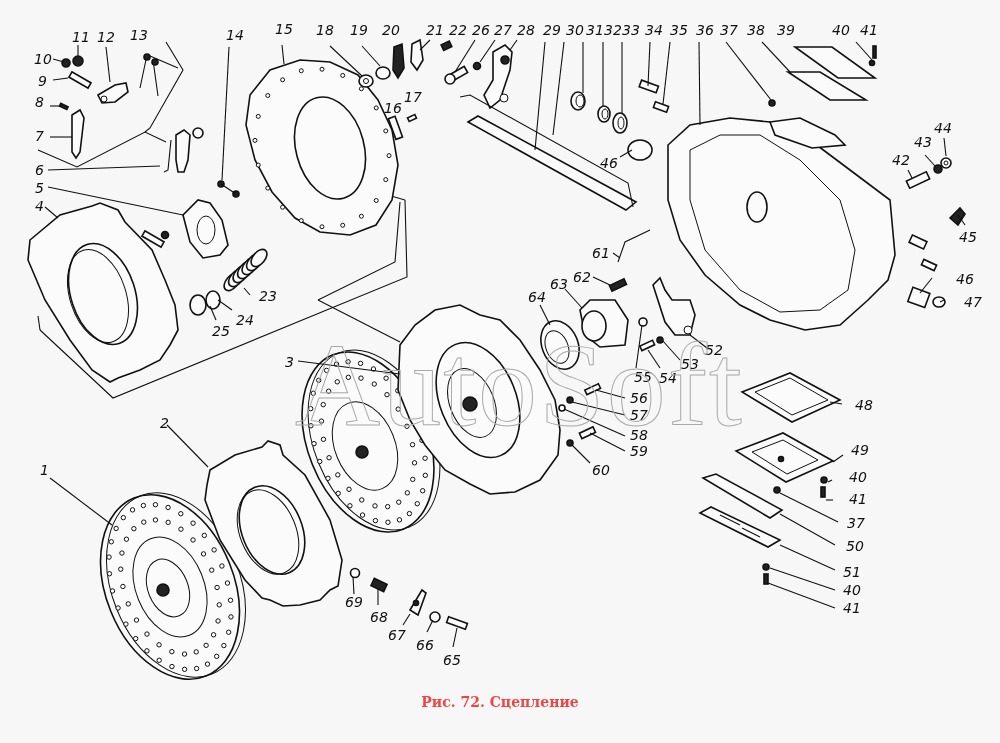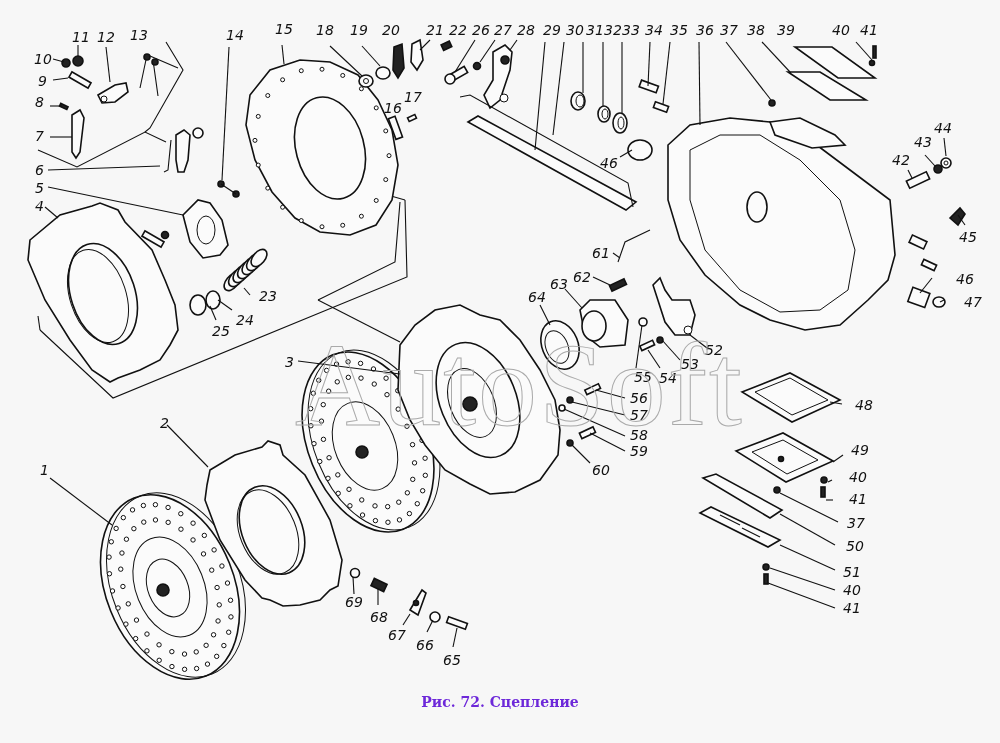--- a/index.html
+++ b/index.html
@@ -9,21 +9,21 @@
   }
   #diagram { position: absolute; left: 0; top: 0; width: 1000px; height: 743px; }
   .lbl { font-family: "DejaVu Sans", sans-serif; font-style: italic; font-size: 14px; fill: #111; }
   .ln { stroke: #111; stroke-width: 1.1; fill: none; }
   .part { stroke: #111; stroke-width: 1.6; fill: #fbfbfb; }
   .partd { stroke: #111; stroke-width: 1.6; fill: #222; }
   .thin { stroke: #111; stroke-width: 1; fill: none; }
   .hole { stroke: #111; stroke-width: 1; fill: #fff; }
   #caption {
     position: absolute; left: 0; width: 1000px; top: 694px; text-align: center;
-    font-family: "DejaVu Serif", serif; font-weight: bold; font-size: 14px; color: #6d28d9;
+    font-family: "DejaVu Serif", serif; font-weight: bold; font-size: 14px; color: #ef4444;
   }
   #watermark {
     position: absolute; left: 295px; top: 318px; font-family: Liberation Serif, serif;
     font-size: 118px; color: transparent; -webkit-text-stroke: 1px #aaa; letter-spacing: 2px;
     pointer-events: none;
   }
 </style>
 </head>
 <body>
 

